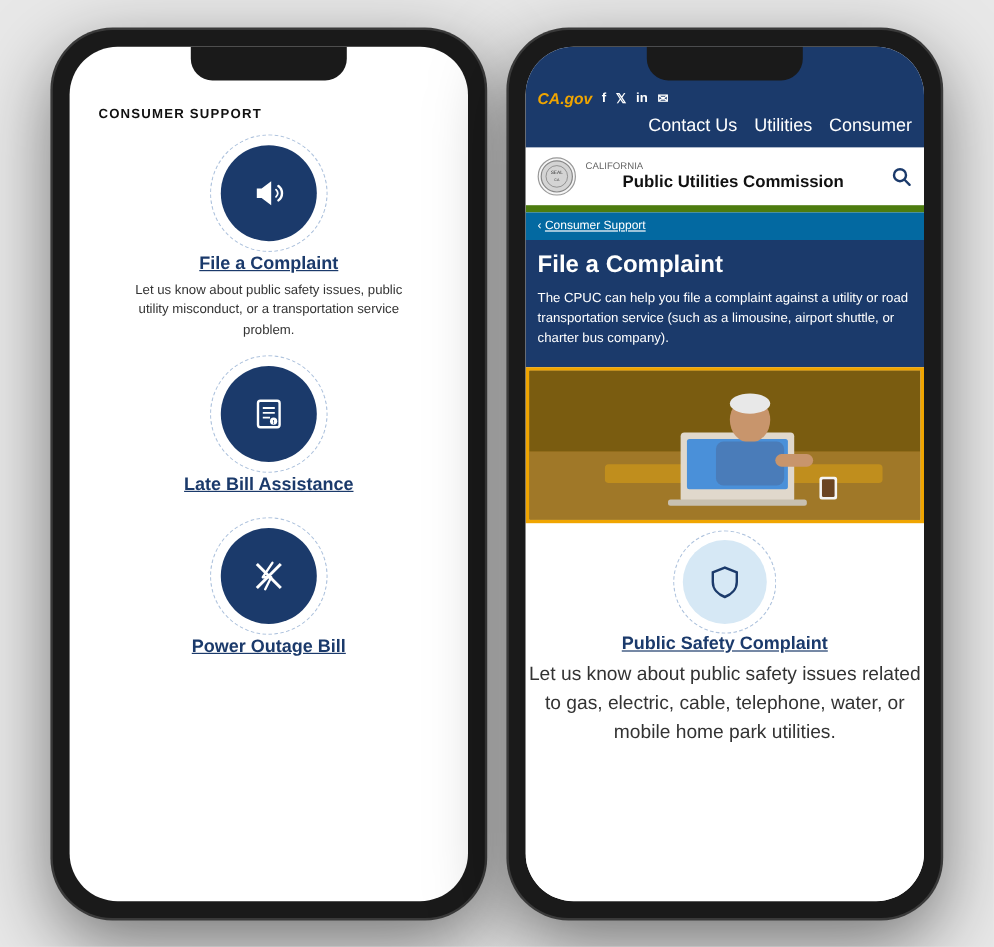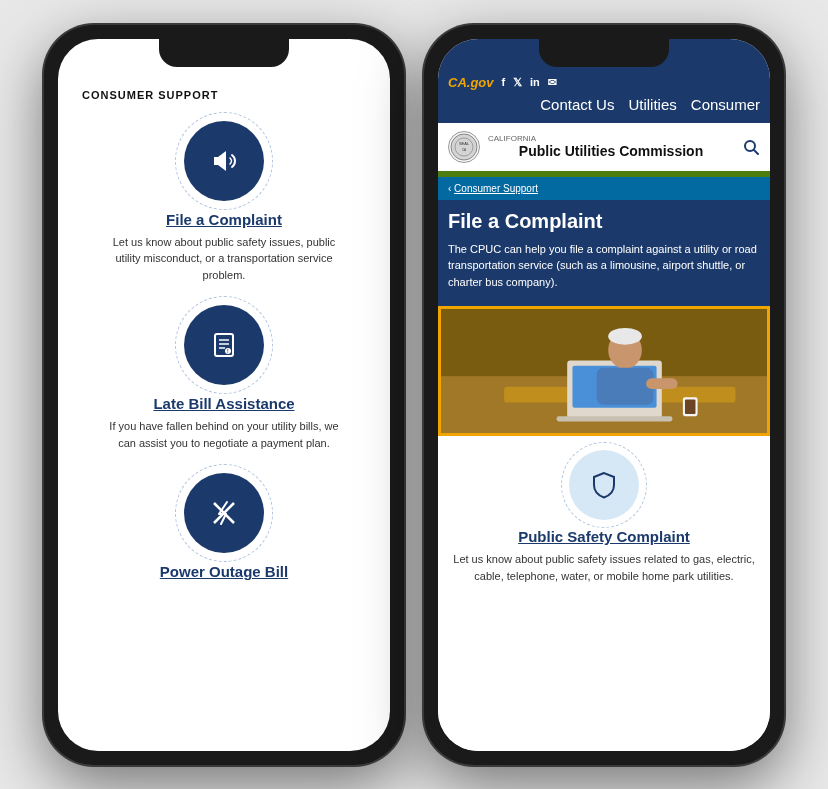--- a/index.html
+++ b/index.html
@@ -279,21 +279,21 @@
       color: #1b3a6b;
       font-size: 15px;
       font-weight: 700;
       text-decoration: underline;
       display: block;
       text-align: center;
       margin-bottom: 6px;
     }
 
     .card-desc2 {
-      font-size: 11px;
+      font-size: 16px;
       color: #333;
       line-height: 1.5;
       text-align: center;
     }
 
     
     svg {
       display: block;
     }
   </style>
@@ -325,21 +325,20 @@
             <svg width="36" height="36" viewBox="0 0 36 36" fill="none">
               <rect x="9" y="7" width="18" height="22" rx="2" stroke="white" stroke-width="2" fill="none"></rect>
               <line x1="13" y1="13" x2="23" y2="13" stroke="white" stroke-width="1.5"></line>
               <line x1="13" y1="17" x2="23" y2="17" stroke="white" stroke-width="1.5"></line>
               <line x1="13" y1="21" x2="19" y2="21" stroke="white" stroke-width="1.5"></line>
               <circle cx="22" cy="24" r="3" fill="white"></circle>
               <text x="21" y="26" font-size="5" fill="#1b3a6b" font-weight="bold">!</text>
             </svg>
           </div>
           <div class="card-link">Late Bill Assistance</div>
-          <div class="card-desc">If you have fallen behind on your utility bills, we can assist you to negotiate a payment plan.</div>
         </div>
 
         <div class="card-item">
           <div class="icon-circle">
             <svg width="36" height="36" viewBox="0 0 36 36" fill="none">
               <line x1="8" y1="8" x2="28" y2="28" stroke="white" stroke-width="2.5"></line>
               <line x1="28" y1="8" x2="8" y2="28" stroke="white" stroke-width="2.5"></line>
               <path d="M21 7l-8 12h7l-5 10" stroke="white" stroke-width="2" fill="none" stroke-linecap="round" stroke-linejoin="round"></path>
             </svg>
           </div>

